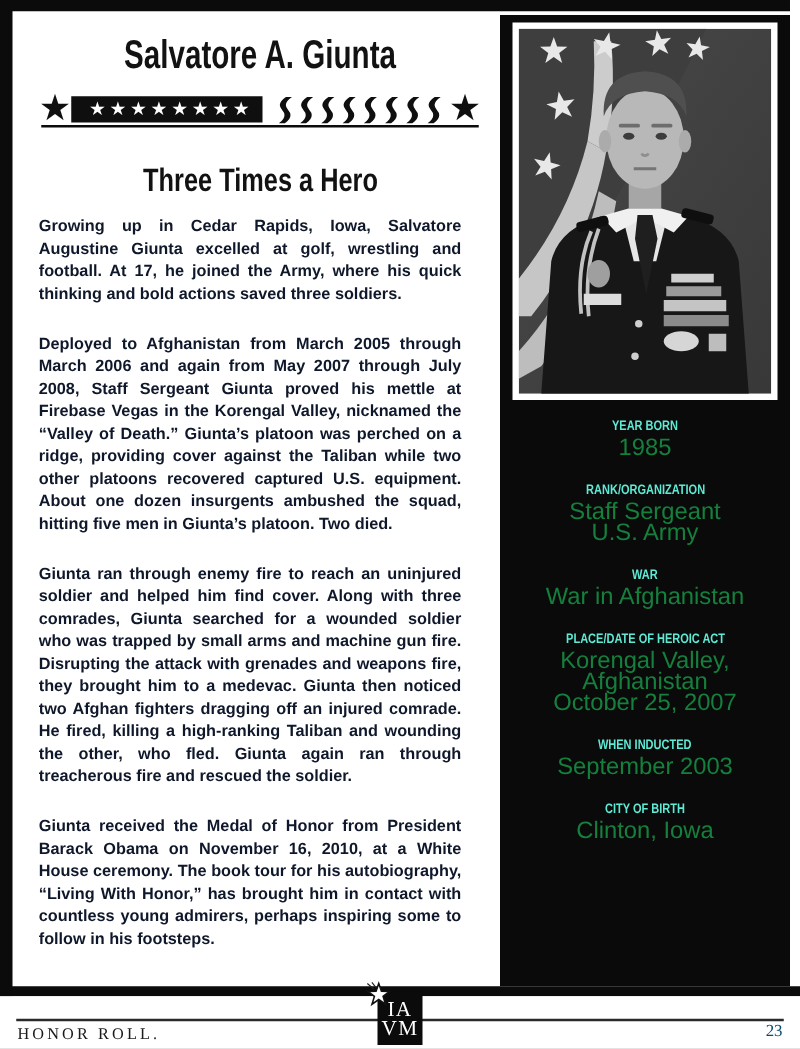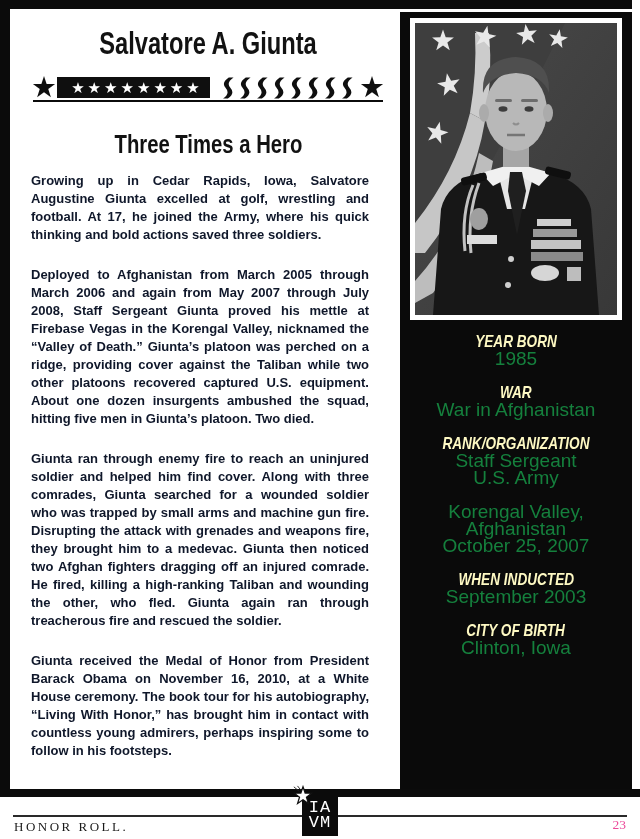--- a/index.html
+++ b/index.html
@@ -24,30 +24,30 @@
   .waves svg{display:block;}
   .heading{margin-top:29px;text-align:center;font-size:26px;line-height:1;color:#121212;}
   .body{margin-top:15px;height:602px;overflow:hidden;}
   .body p{margin:0 16px 22px 0;font-size:13px;line-height:18px;text-align:justify;color:#0f172a;font-weight:bold;}
   
   .panel{position:absolute;left:400px;top:12px;width:232px;height:777px;background:#0a0a0a;}
   .photo-frame{margin:6px auto 0 auto;width:212px;height:302px;background:#ffffff;padding:5px;box-sizing:border-box;}
   .photo-frame svg{display:block;width:202px;height:292px;}
   .fields{margin-top:13px;text-align:center;color:#ffffff;}
   .field{margin-bottom:17px;}
-  .field-label{font-size:17px;line-height:17px;color:#fef9c3;font-style:italic;}
+  .field-label{font-size:11px;line-height:17px;color:#5eead4;}
   .field-label .cond{transform:scaleX(.8);}
   .field-value{font-size:19px;line-height:17px;color:#15803d;}
   
   .footer{position:absolute;left:0;top:797px;width:640px;height:42px;background:#ffffff;}
   .footer .rule{position:absolute;left:13px;right:13px;top:18px;height:1.5px;background:#2a2a2a;}
   .honor{position:absolute;left:14px;top:22px;font-family:"Liberation Serif",serif;font-size:13px;letter-spacing:2.5px;color:#1a1a1a;}
-  .pagenum{position:absolute;right:14px;top:20px;font-family:"Liberation Serif",serif;font-size:13.5px;color:#ec4899;}
+  .pagenum{position:absolute;right:14px;top:20px;font-family:"Liberation Serif",serif;font-size:13.5px;color:#0c4a6e;}
   .logo{position:absolute;left:302px;top:-4px;width:36px;height:43px;background:#0b0b0b;color:#fff;
-        font-family:Liberation Mono, monospace;display:flex;flex-direction:column;align-items:center;justify-content:center;z-index:3;}
+        font-family:Liberation Serif, serif;display:flex;flex-direction:column;align-items:center;justify-content:center;z-index:3;}
   .logo .ln{font-size:17px;line-height:15px;letter-spacing:1px;}
   .logo .lstar{position:absolute;left:-10px;top:-8px;}
 </style>
 </head>
 <body>
 
 <div class="page">
 
   <div class="border-left"></div>
   <div class="border-top"></div>
@@ -180,29 +180,30 @@
         <circle cx="93" cy="262" r="3" fill="#cfcfcf"></circle>
       </svg>
     </div>
 
     <div class="fields">
       <div class="field">
         <div class="field-label"><span class="cond">YEAR BORN</span></div>
         <div class="field-value">1985</div>
       </div>
       <div class="field">
-        <div class="field-label"><span class="cond">WAR</span></div>
-        <div class="field-value">War in Afghanistan</div>
-      </div>
-      <div class="field">
         <div class="field-label"><span class="cond">RANK/ORGANIZATION</span></div>
         <div class="field-value">Staff Sergeant</div>
         <div class="field-value">U.S. Army</div>
       </div>
       <div class="field">
+        <div class="field-label"><span class="cond">WAR</span></div>
+        <div class="field-value">War in Afghanistan</div>
+      </div>
+      <div class="field">
+        <div class="field-label"><span class="cond">PLACE/DATE OF HEROIC ACT</span></div>
         <div class="field-value">Korengal Valley, Afghanistan</div>
         <div class="field-value">October 25, 2007</div>
       </div>
       <div class="field">
         <div class="field-label"><span class="cond">WHEN INDUCTED</span></div>
         <div class="field-value">September 2003</div>
       </div>
       <div class="field">
         <div class="field-label"><span class="cond">CITY OF BIRTH</span></div>
         <div class="field-value">Clinton, Iowa</div>

